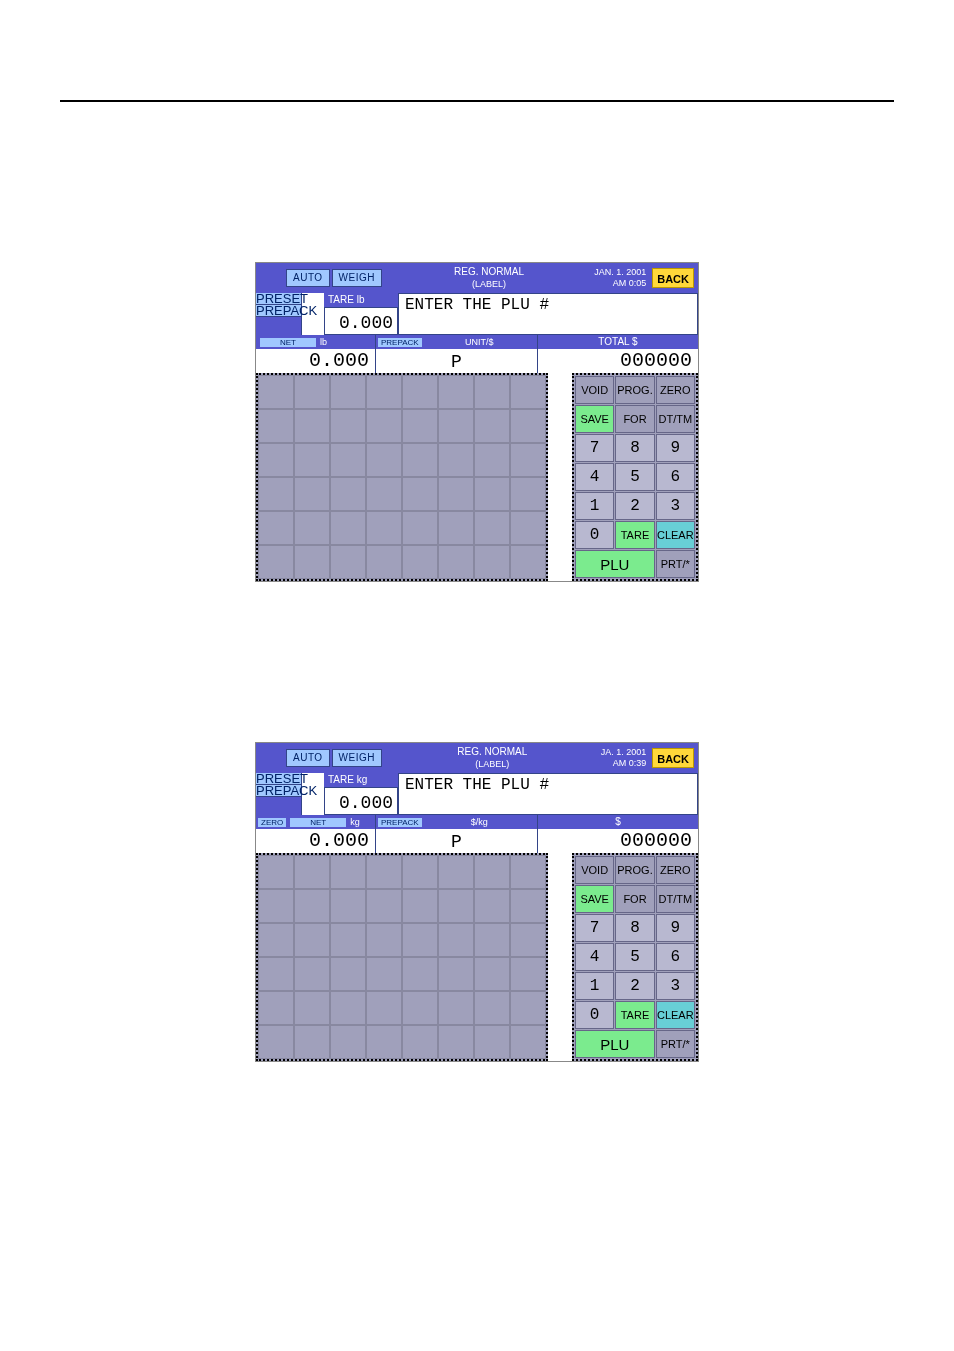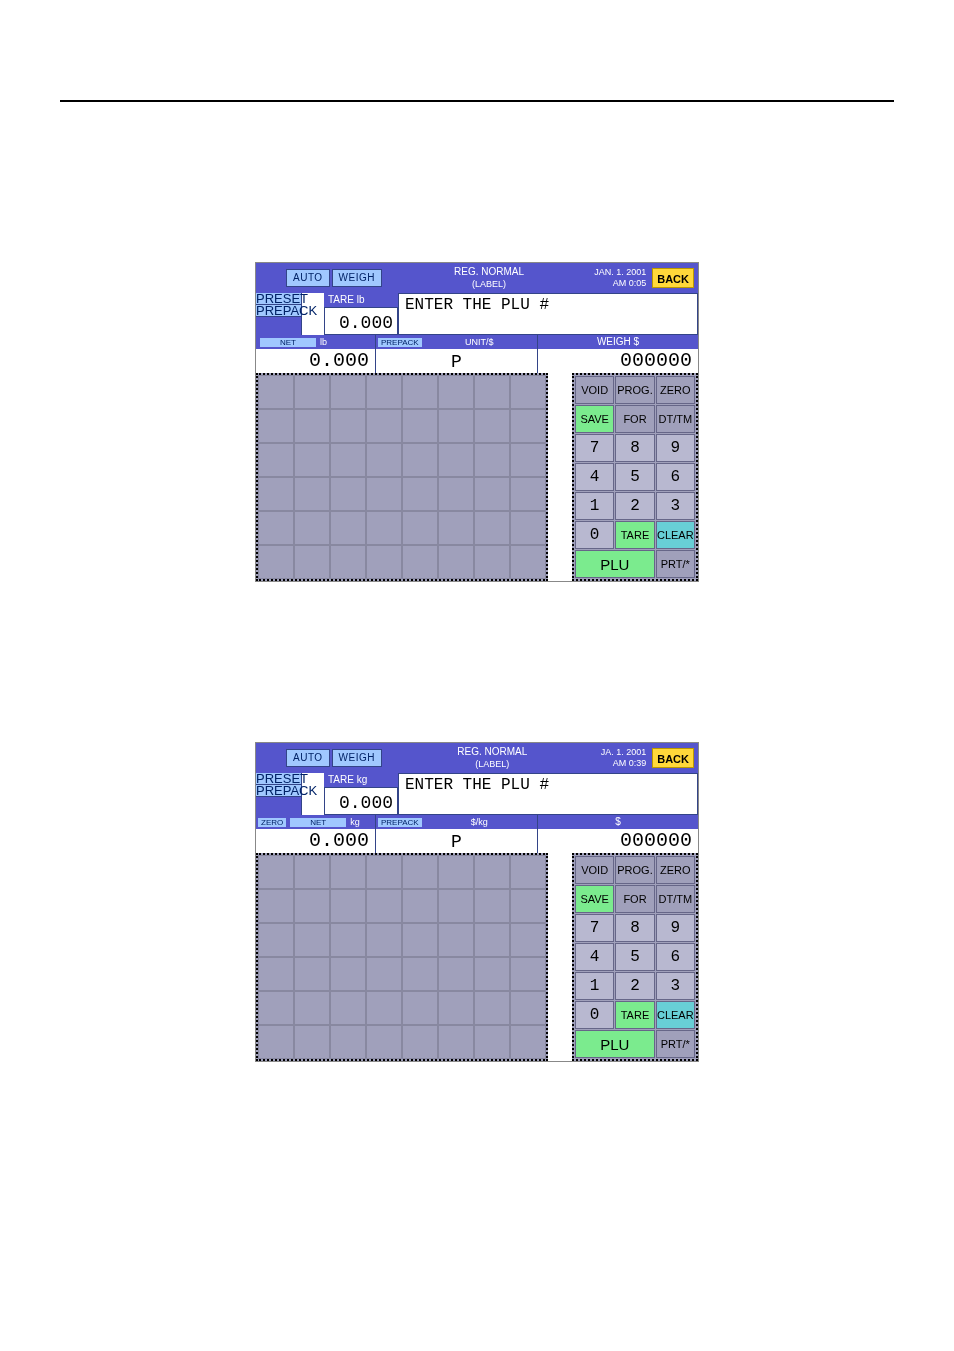--- a/index.html
+++ b/index.html
@@ -187,21 +187,21 @@
       <div class="net-v">0.000</div>
     </div>
     <div class="pre-col">
       <div class="pre-h">
         <span class="pp-pill">PREPACK</span>
         <span class="lbl">UNIT/$</span>
       </div>
       <div class="pre-v">P</div>
     </div>
     <div class="tot-col">
-      <div class="tot-h">WEIGH $</div>
+      <div class="tot-h">TOTAL $</div>
       <div class="tot-v">000000</div>
     </div>
   </div>
 
   <div class="main">
     <div class="preset-grid">
       <div class="cell"></div>
         <div class="cell"></div>
         <div class="cell"></div>
         <div class="cell"></div>

